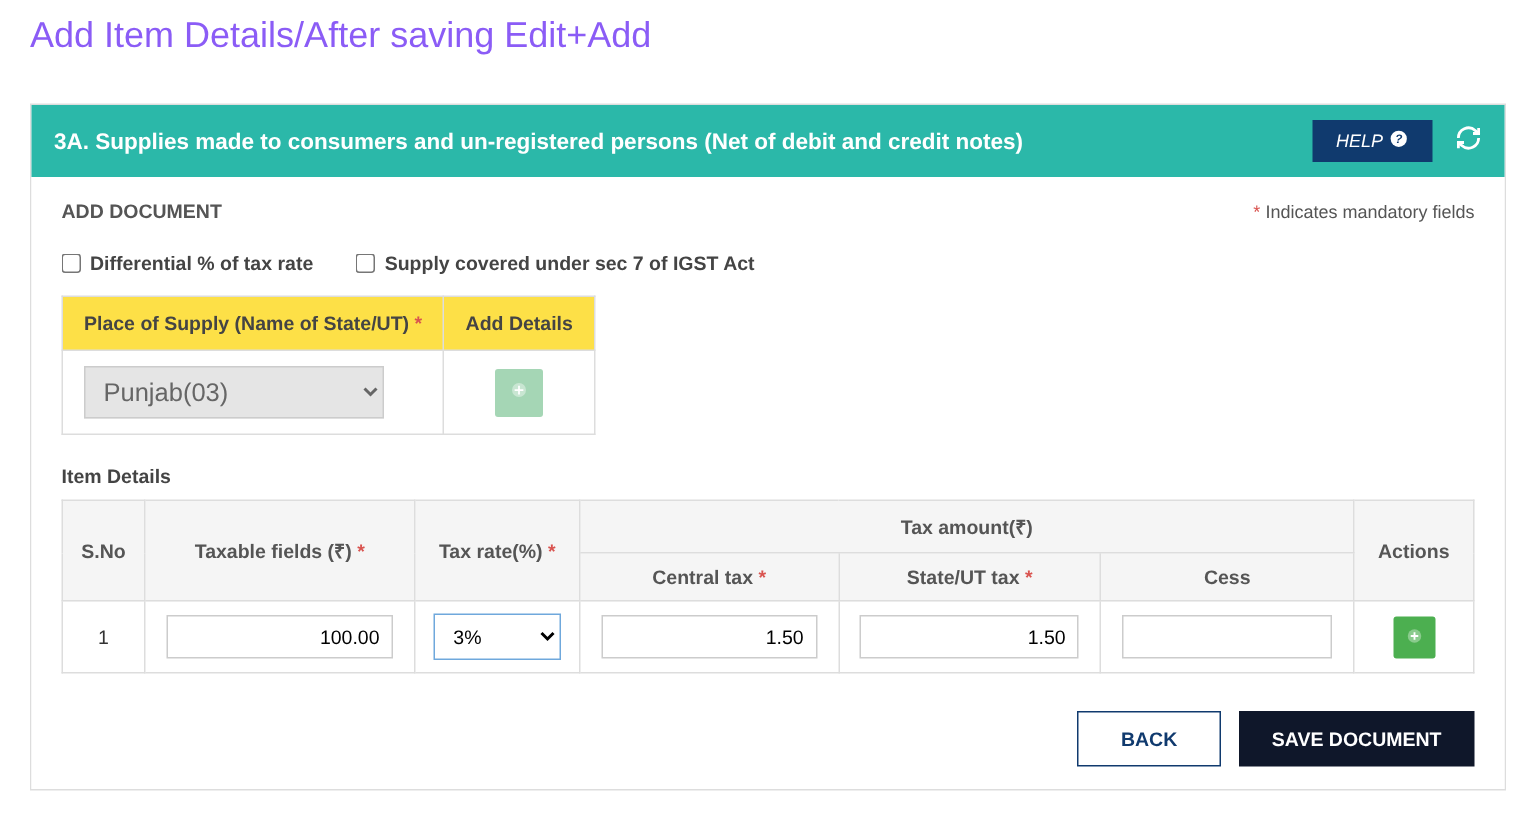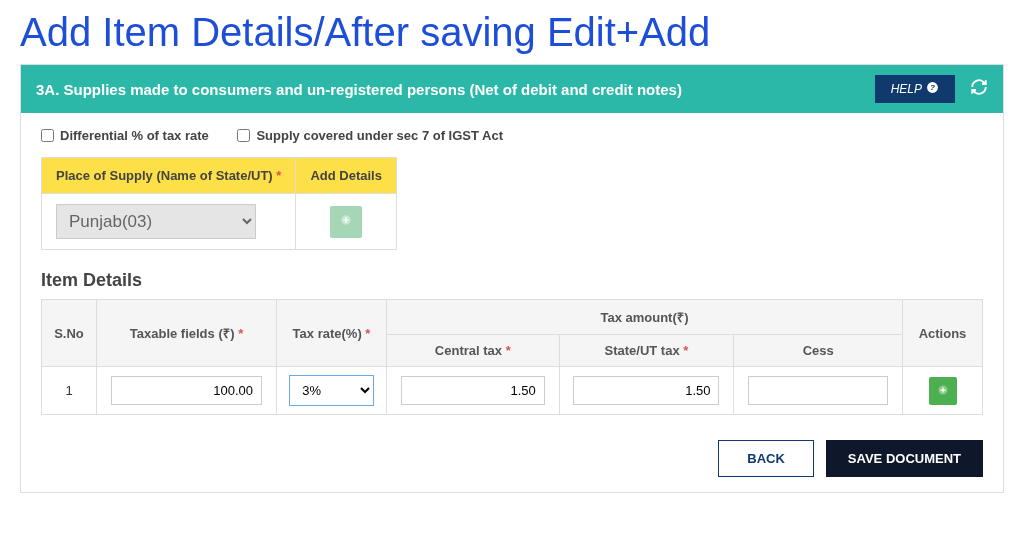--- a/index.html
+++ b/index.html
@@ -3,24 +3,24 @@
   <meta charset="utf-8">
   <style>
     * { box-sizing: border-box; margin: 0; padding: 0; }
     body {
       font-family: Arial, Helvetica, sans-serif;
       background: #fff;
       padding: 10px 20px;
       color: #333;
     }
     .page-title {
-      font-size: 40px;
+      font-size: 24px;
       font-weight: 400;
-      margin-bottom: 9px;
-      color: #1d4ed8;
+      margin-bottom: 31px;
+      color: #8b5cf6;
     }
     .section-container {
       border: 1px solid #ddd;
     }
     .section-header {
       background: #2bb8a9;
       color: #fff;
       padding: 10px 15px;
       font-size: 15px;
       font-weight: 600;
@@ -109,21 +109,21 @@
       cursor: pointer;
       color: #fff;
       font-size: 14px;
       display: inline-flex;
       align-items: center;
       justify-content: center;
       border-radius: 2px;
     }
     .item-details-label {
       font-weight: 700;
-      font-size: 18px;
+      font-size: 13px;
       color: #444;
       margin-bottom: 8px;
     }
     .item-table {
       width: 100%;
       border-collapse: collapse;
     }
     .item-table th, .item-table td {
       border: 1px solid #ddd;
       padding: 8px 10px;
@@ -212,20 +212,27 @@
             <path d="M3 12a9 9 0 0 1 15-6.7L21 8"></path>
             <path d="M21 3v5h-5"></path>
             <path d="M21 12a9 9 0 0 1-15 6.7L3 16"></path>
             <path d="M3 21v-5h5"></path>
           </svg>
       </span>
     </div>
   </div>
 
   <div class="content-body">
+    <div class="add-doc-row">
+      <span class="add-doc-label">ADD DOCUMENT</span>
+      <span class="mandatory-note">
+        <span class="star">*</span>
+        <span>Indicates mandatory fields</span>
+      </span>
+    </div>
 
     <div class="checkbox-row">
       <label>
         <input type="checkbox" style="">
         <span>Differential % of tax rate</span>
       </label>
       <label>
         <input type="checkbox" style="">
         <span>Supply covered under sec 7 of IGST Act</span>
       </label>

